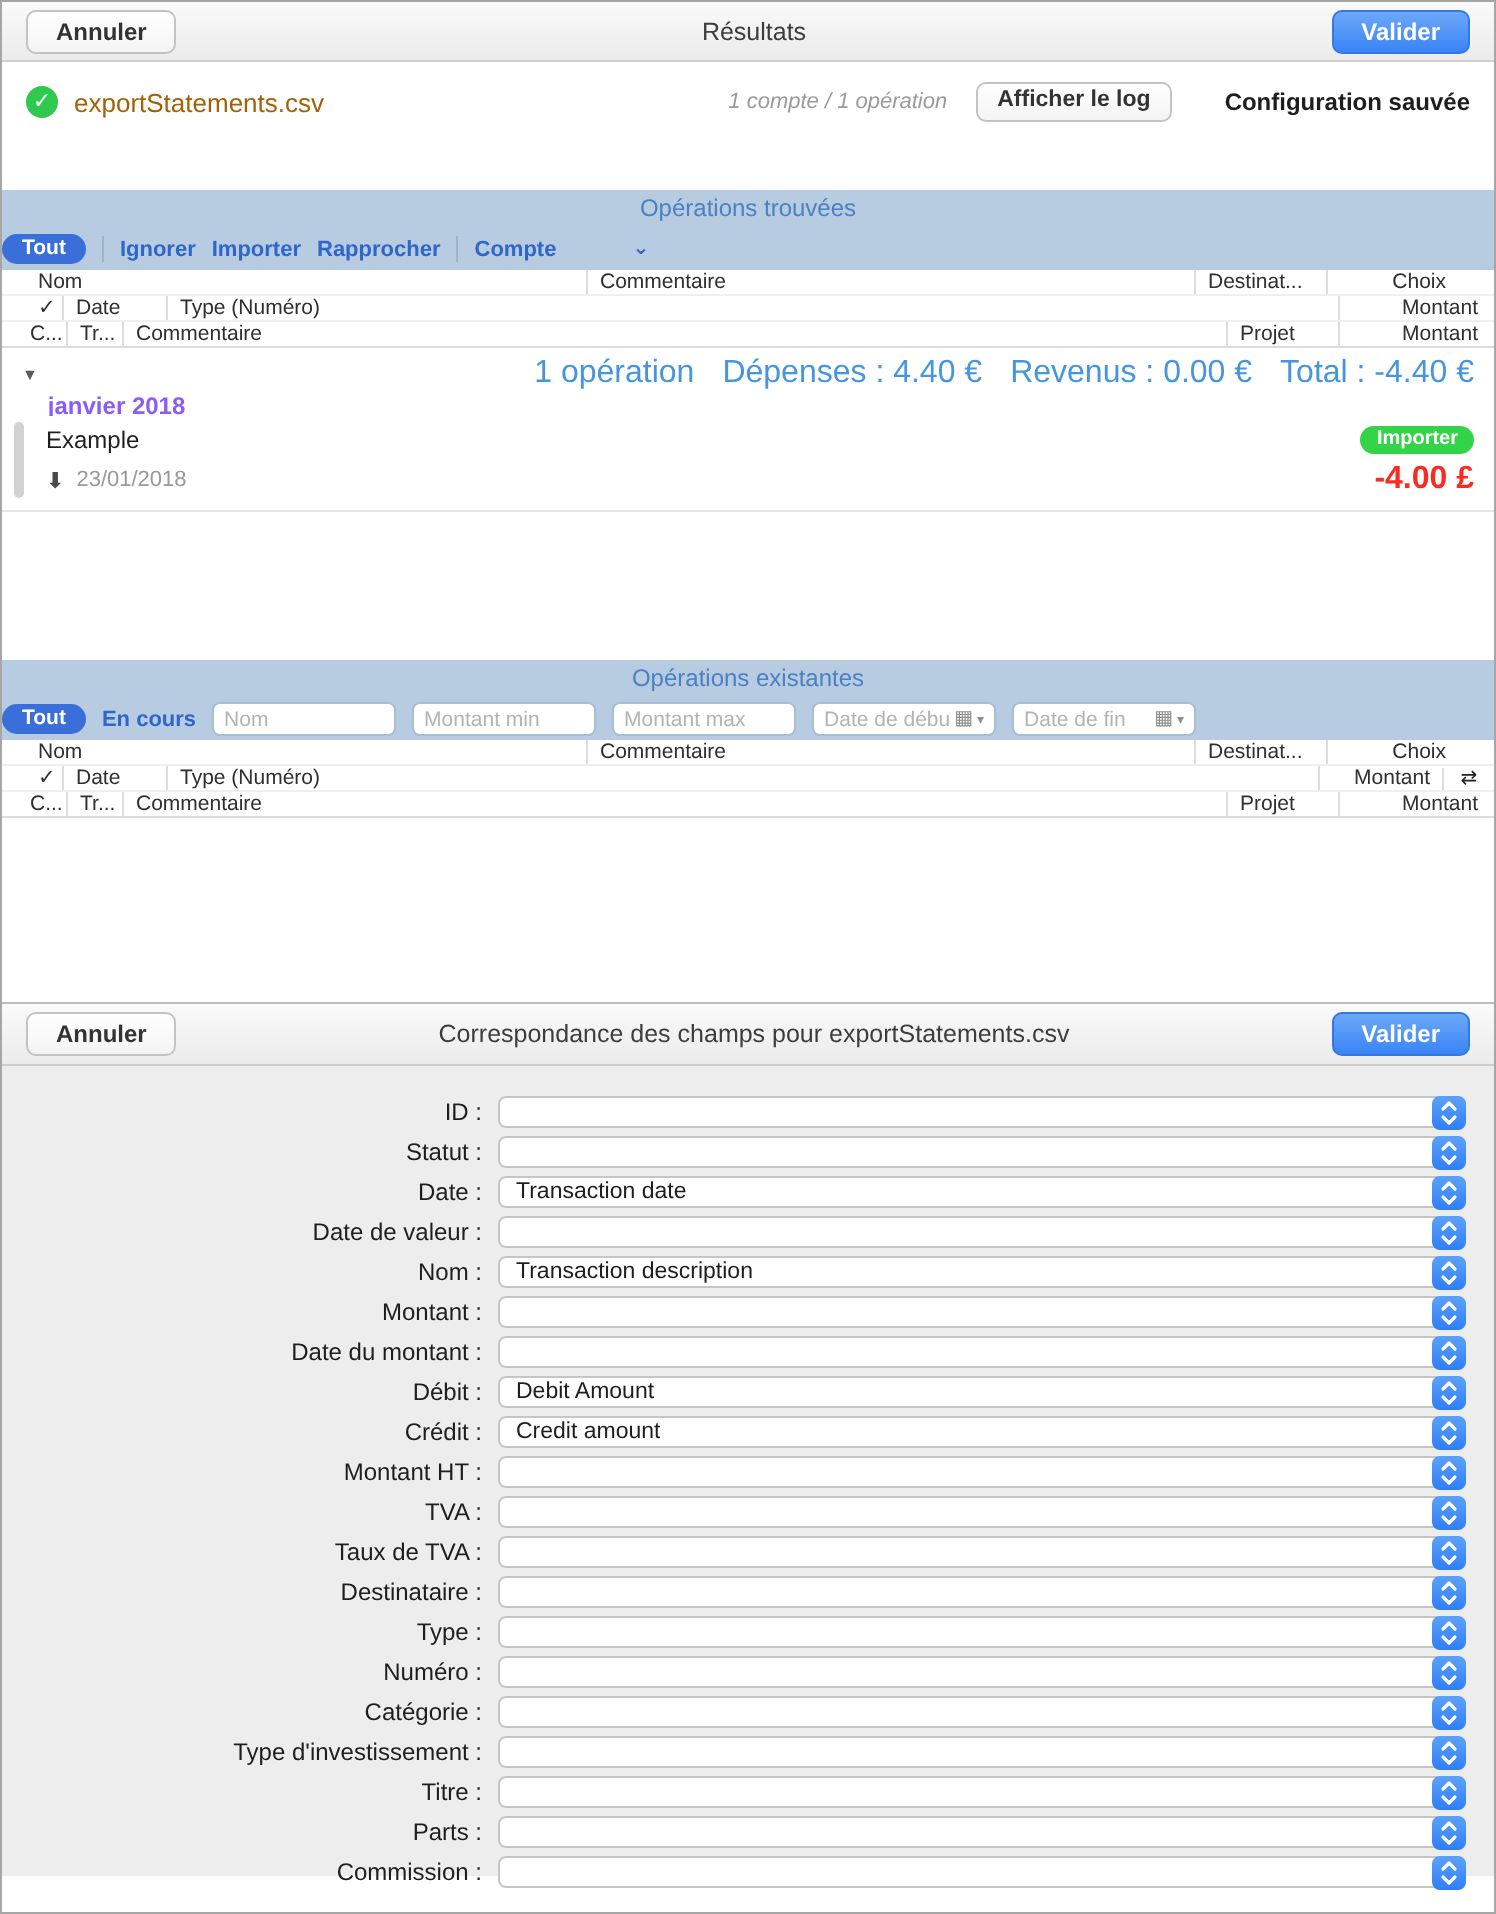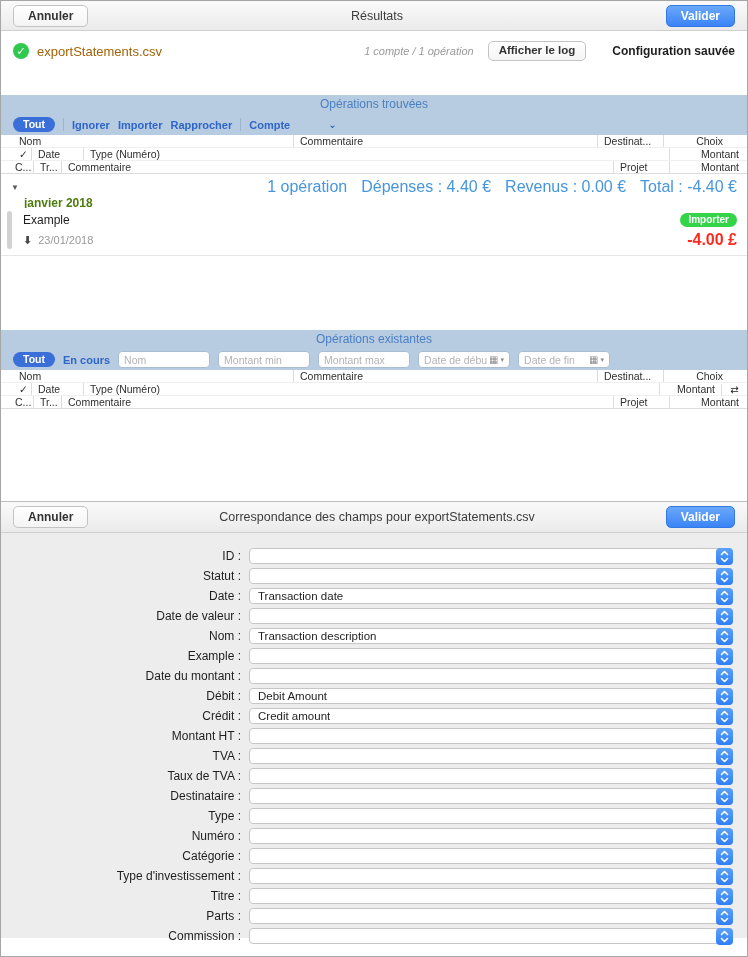--- a/index.html
+++ b/index.html
@@ -58,21 +58,21 @@
   .btn.small { padding:3px 10px; font-size:11.5px; }
   .config-saved { font-size:12px; font-weight:bold; color:#1e1e1e; margin-left:18px; }
   
   .band { background:#b7cbe1; }
   .band-title {
     height:19px; line-height:19px;
     text-align:center; font-size:12px; color:#4b80c2;
   }
   .filter-row {
     height:21px; display:flex; align-items:center;
-    padding:0 12px; gap:8px;
+    padding:0 0; gap:8px;
   }
   .pill {
     background:#3a6fd9; color:#fff;
     font-size:10.5px; font-weight:bold;
     border-radius:9px; padding:2px 10px;
     line-height:1;
   }
   .flink { font-size:11px; font-weight:bold; color:#2e66c9; }
   .vsep { width:1px; height:13px; background:#9db4cf; }
   .chev { color:#2e66c9; font-size:10px; font-weight:bold; }
@@ -111,21 +111,21 @@
   .hc-sorticon { flex:0 0 26px; text-align:center; font-size:10px; color:#222; }
   .hc-c { flex:0 0 32px; padding-left:14px; }
   .hc-tr { flex:0 0 28px; }
   .hc-projet { flex:0 0 56px; }
   
   .group-row {
     height:22px; display:flex; align-items:center;
     padding:0 10px; gap:5px; background:#fff; margin-top:2px;
   }
   .disclosure { color:#5a5a5a; font-size:8px; }
-  .group-name { font-size:12px; font-weight:bold; color:#4d7c0f;margin-top:32px; }
+  .group-name { font-size:12px; font-weight:bold; color:#8b5cf6;margin-top:32px; }
   .group-spacer { flex:1; }
   .group-stat { font-size:16px; color:#4796dd; margin-left:9px; }
   .op-card {
     position:relative; margin-top:10px;
     padding:5px 10px 6px 22px;
     border-bottom:1px solid #e6e6e6;
     background:#fff;
   }
   .op-scrollbar {
     position:absolute; left:6px; top:3px;
@@ -374,21 +374,21 @@
             <svg width="9" height="13" viewBox="0 0 9 13">
               <polyline points="1.5,4.5 4.5,1.5 7.5,4.5" fill="none" stroke="#fff" stroke-width="1.6" stroke-linecap="round" stroke-linejoin="round"></polyline>
               <polyline points="1.5,8.5 4.5,11.5 7.5,8.5" fill="none" stroke="#fff" stroke-width="1.6" stroke-linecap="round" stroke-linejoin="round"></polyline>
             </svg>
           </span>
         </span>
       </div>
 
 
       <div class="map-row">
-        <span class="map-label">Example :</span>
+        <span class="map-label">Montant :</span>
         <span class="map-select">
           <span class="val"></span>
           <span class="stepper">
             <svg width="9" height="13" viewBox="0 0 9 13">
               <polyline points="1.5,4.5 4.5,1.5 7.5,4.5" fill="none" stroke="#fff" stroke-width="1.6" stroke-linecap="round" stroke-linejoin="round"></polyline>
               <polyline points="1.5,8.5 4.5,11.5 7.5,8.5" fill="none" stroke="#fff" stroke-width="1.6" stroke-linecap="round" stroke-linejoin="round"></polyline>
             </svg>
           </span>
         </span>
       </div>

